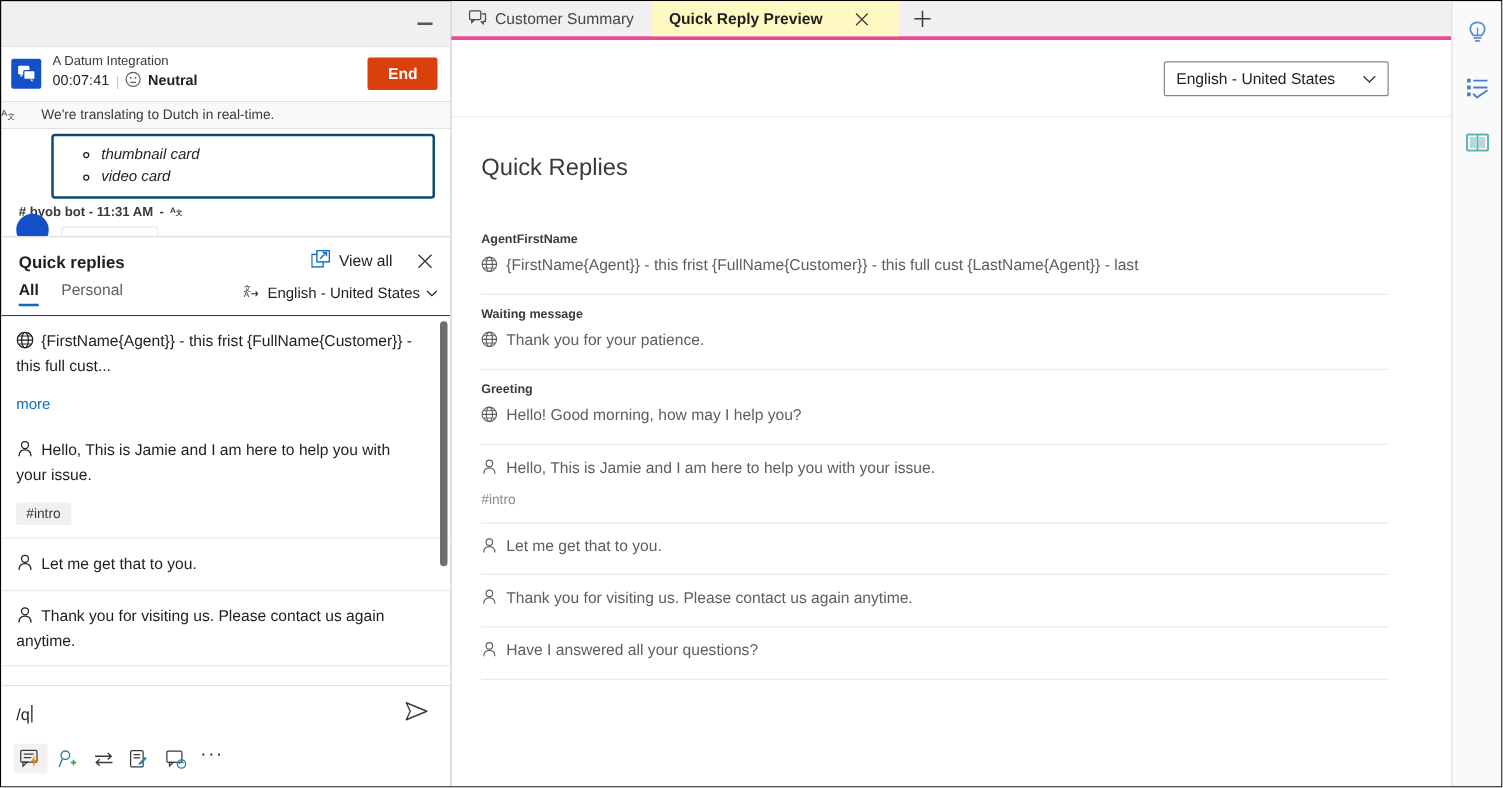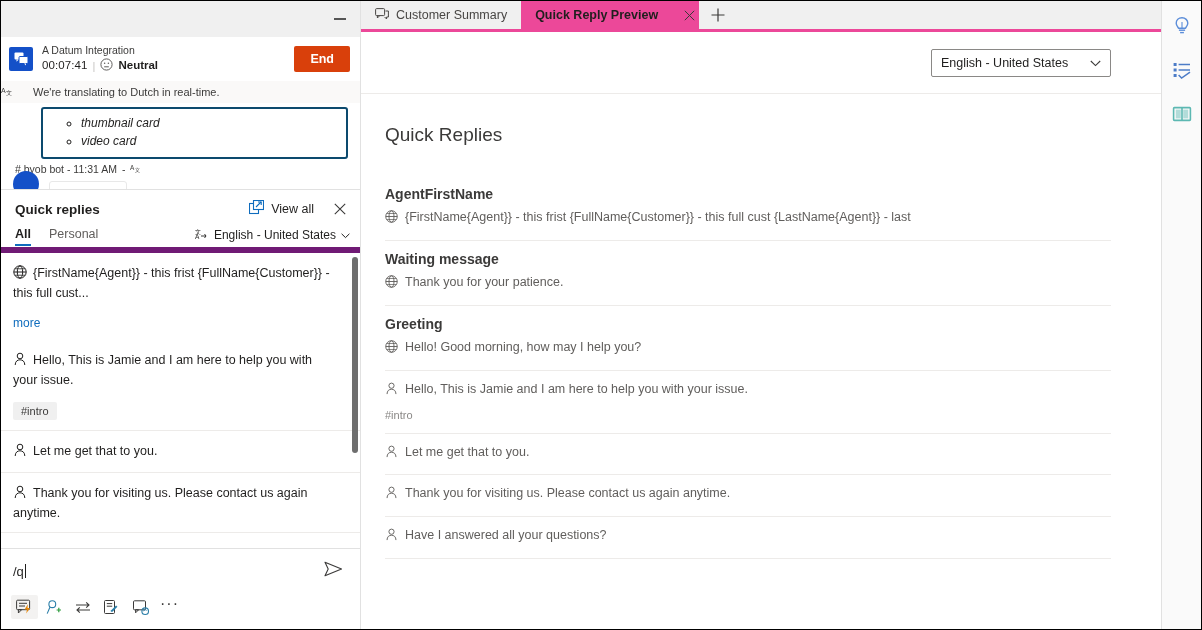--- a/index.html
+++ b/index.html
@@ -111,23 +111,24 @@
     background: #fff;
     padding: 5px 10px 7px 20px;
     margin-bottom: 4px;
   }
   .bot-card ul { margin: 0; padding-left: 18px; list-style: circle; }
   .bot-card li {
     font-size: 12px; font-style: italic; color: #201f1e;
     line-height: 1.5;
   }
   .bot-meta {
-    display: flex; gap: 5px;
+    display: flex; align-items: center; gap: 5px;
     font-size: 10.5px; color: #3b3a39;
     padding-left: 2px;
+    font-weight: bold;
   }
   .avatar-stub {
     position: absolute;
     left: 12px; bottom: -8px;
     width: 26px; height: 26px;
     border-radius: 50%;
     background: #1450c8;
   }
   .msg-stub {
     position: absolute;
@@ -159,24 +160,24 @@
     font-size: 12.5px; color: #201f1e;
     cursor: pointer; margin-right: 16px;
   }
   .close-x {
     width: 20px; height: 20px;
     display: flex; align-items: center; justify-content: center;
     cursor: pointer; color: #3b3a39;
   }
 
   .qr-tabs {
-    display: flex; align-items: center;
+    display: flex; align-items: flex-start;
     padding: 0 10px 0 14px;
     flex: 0 0 auto;
-    border-bottom: 6px solid #701a75;
+    border-bottom: 1px solid #701a75;
     height: 27px;
   }
   .qr-tab {
     font-size: 12.5px; color: #605e5c;
     margin-right: 18px;
     padding-bottom: 5px;
     position: relative; cursor: pointer;
     line-height: 1;
   }
   .qr-tab.active { color: #201f1e; font-weight: bold; }
@@ -294,24 +295,24 @@
   .tab {
     display: flex; align-items: center; gap: 7px;
     padding: 0 14px;
     font-size: 12.5px;
     color: #484644;
     cursor: pointer;
     background: transparent;
     white-space: nowrap;
   }
   .tab.active {
-    background: #ec4899;
+    background: #fef9c3;
     color: #201f1e;
     font-weight: bold;
-    padding-right: 0;
+    padding-right: 20px;
   }
   .tab-close {
     width: 20px; height: 20px;
     display: flex; align-items: center; justify-content: center;
     color: #3b3a39; margin-left: 14px;
   }
   .tab-add {
     width: 38px;
     display: flex; align-items: center; justify-content: center;
     color: #3b3a39; cursor: pointer; font-size: 19px;
@@ -364,21 +365,21 @@
     font-weight: 400;
     margin: 30px 0 0 0;
     padding-bottom: 10px;
   }
   .rp-list { margin-top: 20px; }
   .rp-item {
     border-bottom: 1px solid #edebe9;
     padding: 10px 0 12px 0;
   }
   .rp-item-title {
-    font-size: 14px; font-weight: bold; color: #3b3a39;
+    font-size: 10px; font-weight: bold; color: #3b3a39;
     margin-bottom: 7px;
   }
   .rp-item-body {
     font-size: 12.5px; color: #605e5c;
     display: flex; align-items: flex-start; gap: 7px;
     line-height: 1.35;
   }
   .rp-tag { font-size: 11px; color: #8a8886; margin-top: 9px; }
 
   

